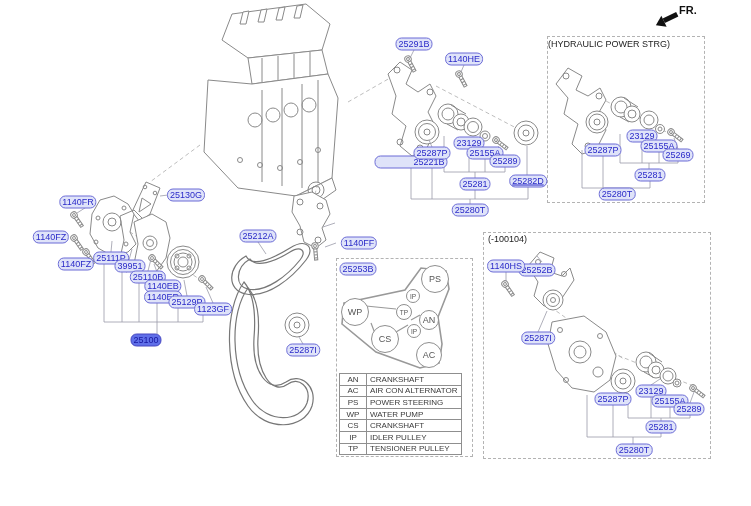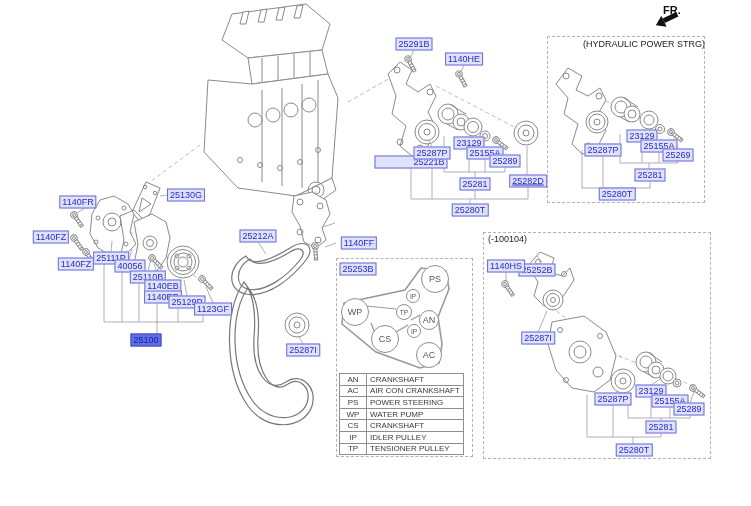--- a/index.html
+++ b/index.html
@@ -4,30 +4,30 @@
 <style>
   html,body{margin:0;padding:0;background:#fff;}
   #stage{position:relative;width:751px;height:506px;background:#fff;overflow:hidden;
          font-family:"Liberation Sans", sans-serif;}
   #lineart{position:absolute;left:0;top:0;}
   .dashed-box{position:absolute;border:1px dashed #b3b3b3;box-sizing:border-box;background:transparent;}
   .section-title{position:absolute;font-size:9px;color:#222;white-space:nowrap;}
   .part-label{position:absolute;transform:translate(-50%,-50%);
       background:var(--label-bg,#dfe3f9);border:1px solid var(--label-border,#6b6bd6);
       color:var(--label-text,#2a2ac8);font-size:9px;line-height:11px;padding:0 2px;
-      white-space:nowrap;border-radius:0;cursor:pointer;}
+      white-space:nowrap;border-radius:6px;cursor:pointer;}
   .part-label.hl{background:var(--hl-bg,#5f6fe8);color:var(--hl-text,#17179f);border-color:var(--hl-border,#4646c0);}
   .belt-pulley{position:absolute;transform:translate(-50%,-50%);border:1.2px solid #8f8f8f;
       border-radius:50%;background:#fff;color:#555;display:flex;align-items:center;
       justify-content:center;box-sizing:border-box;}
   #legend{position:absolute;left:339px;top:373px;border-collapse:collapse;background:#fff;}
   #legend td{border:1px solid #8f8f8f;font-size:8px;color:#3a3a3a;padding:0 3px;height:10.6px;white-space:nowrap;}
   #legend td.abbr{width:20px;text-align:center;}
   #fr-marker{position:absolute;left:655px;top:2px;width:70px;height:30px;}
-  #fr-text{position:absolute;left:8px;top:2px;font-size:11px;font-weight:bold;color:#111;}
+  #fr-text{position:absolute;left:24px;top:2px;font-size:11px;font-weight:bold;color:#111;}
   .fr-arrow{position:absolute;left:8px;top:13px;width:15px;height:5px;background:#111;transform:rotate(-26deg);}
   .fr-arrow:before{content:"";position:absolute;left:-9px;top:-3.5px;width:0;height:0;
       border-right:9px solid #111;border-top:6px solid transparent;border-bottom:6px solid transparent;}
 </style>
 </head>
 <body>
 
 <div id="stage">
 
   <svg id="lineart" width="751" height="506" viewBox="0 0 751 506">
@@ -273,21 +273,21 @@
       <line x1="506" y1="272" x2="506" y2="281"></line>
         <line x1="537" y1="256" x2="542" y2="262"></line>
       <line x1="651" y1="385" x2="660" y2="379"></line>
     </g>
   </svg>
 
   <div class="dashed-box" style="left:547px;top:36px;width:158px;height:167px;"></div>
   <div class="dashed-box" style="left:483px;top:232px;width:228px;height:227px;"></div>
   <div class="dashed-box" style="left:336px;top:258px;width:137px;height:199px;"></div>
 
-  <div class="section-title" style="left:583px;top:39px;">(HYDRAULIC POWER STRG)</div>
+  <div class="section-title" style="left:548px;top:39px;">(HYDRAULIC POWER STRG)</div>
   <div class="section-title" style="left:488px;top:234px;">(-100104)</div>
 
   <div id="fr-marker">
     <span class="fr-arrow"></span>
     <span id="fr-text">FR.</span>
   </div>
 
   <div id="belt-circles">
       <div class="belt-pulley" style="left: 355px; top: 312px; width: 28px; height: 28px; font-size: 9px;">WP</div>
       <div class="belt-pulley" style="left: 435px; top: 279px; width: 28px; height: 28px; font-size: 9px;">PS</div>
@@ -300,21 +300,21 @@
     </div>
 
   <table id="legend">
       <tbody>
         <tr>
           <td class="abbr">AN</td>
           <td>CRANKSHAFT</td>
         </tr>
         <tr>
           <td class="abbr">AC</td>
-          <td>AIR CON CRANKSHAFT</td>
+          <td>AIR CON ALTERNATOR</td>
         </tr>
         <tr>
           <td class="abbr">PS</td>
           <td>POWER STEERING</td>
         </tr>
         <tr>
           <td class="abbr">WP</td>
           <td>WATER PUMP</td>
         </tr>
         <tr>
@@ -331,21 +331,21 @@
         </tr>
       </tbody>
     </table>
 
   <div id="labels-layer">
       <div class="part-label" style="left: 78px; top: 202px;">1140FR</div>
       <div class="part-label" style="left: 186px; top: 195px;">25130G</div>
       <div class="part-label" style="left: 51px; top: 237px;">1140FZ</div>
       <div class="part-label" style="left: 76px; top: 264px;">1140FZ</div>
       <div class="part-label" style="left: 111px; top: 258px;">25111P</div>
-      <div class="part-label" style="left: 130px; top: 266px;">40056</div>
+      <div class="part-label" style="left: 130px; top: 266px;">39951</div>
       <div class="part-label" style="left: 148px; top: 277px;">25110B</div>
       <div class="part-label" style="left: 163px; top: 286px;">1140EB</div>
       <div class="part-label" style="left: 163px; top: 297px;">1140ER</div>
       <div class="part-label" style="left: 187px; top: 302px;">25129P</div>
       <div class="part-label" style="left: 213px; top: 309px;">1123GF</div>
       <div class="part-label hl" style="left: 146px; top: 340px;">25100</div>
       <div class="part-label" style="left: 258px; top: 236px;">25212A</div>
       <div class="part-label" style="left: 358px; top: 223px; margin-top: 46px;">25253B</div>
       <div class="part-label" style="left: 359px; top: 243px;">1140FF</div>
       <div class="part-label" style="left: 303px; top: 350px;">25287I</div>

